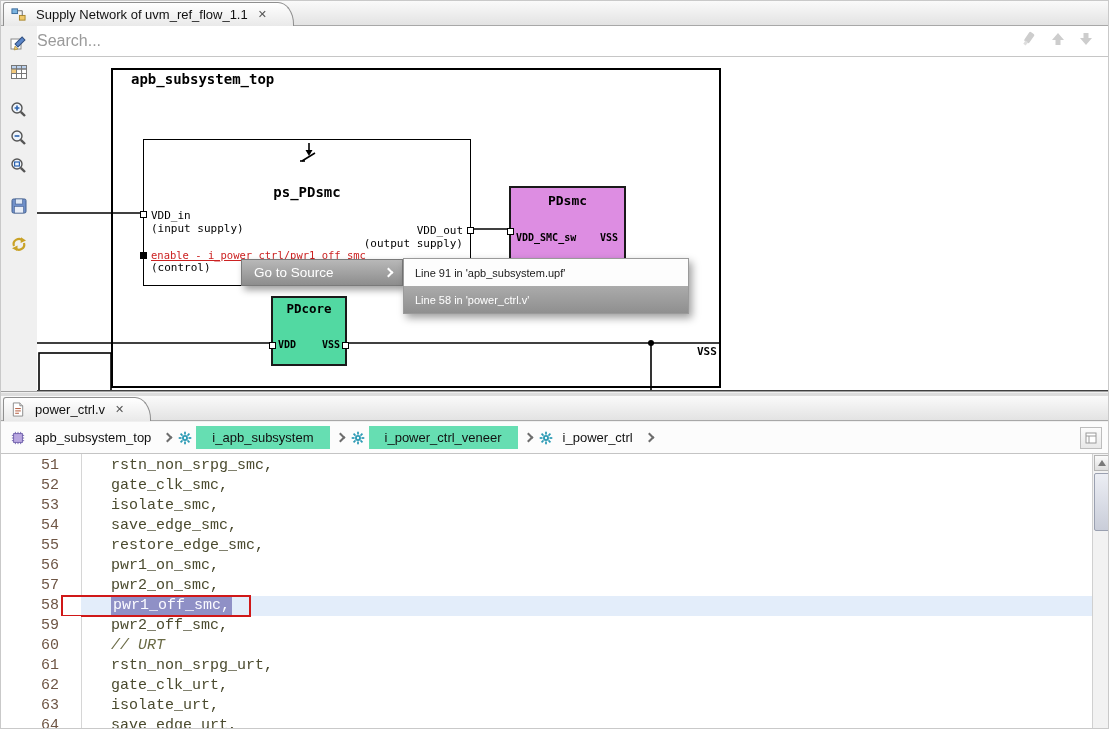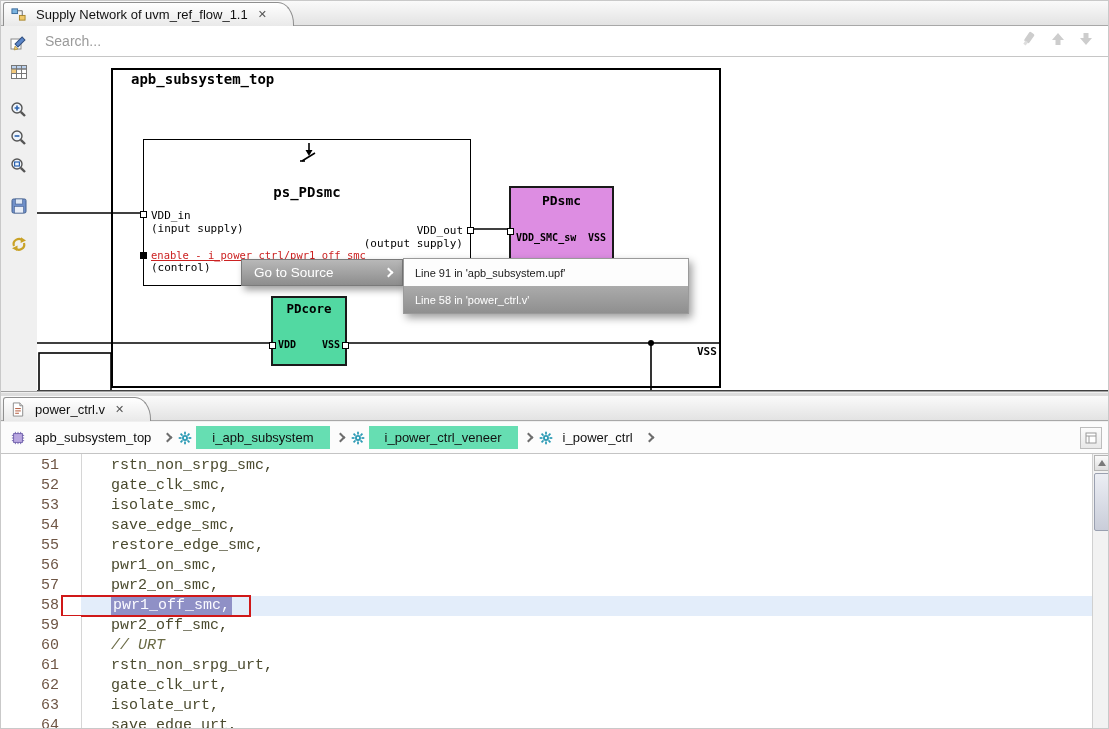--- a/index.html
+++ b/index.html
@@ -21,42 +21,42 @@
          background:linear-gradient(#ffffff,#e9e9e9);
          border:1px solid #8f8f8f; border-bottom:none;
          border-top-left-radius:3px; border-top-right-radius:16px 22px;
          display:flex; align-items:center; gap:6px; padding:0 26px 0 7px;
          font-size:13px; color:#111; }
   .tab .close { font-size:11px; color:#555; margin-left:4px; cursor:pointer; }
 
   
   .searchbar { position:absolute; left:36px; top:25px; right:2px; height:31px; background:#ffffff;
                border-bottom:1px solid #c6c6c6; display:flex; align-items:center; }
-  .search-ph { color:#9a9a9a; font-size:14px; padding-left:8px; flex:1; }
+  .search-ph { color:#9a9a9a; font-size:16px; flex:1; }
   .search-icons { display:flex; gap:12px; align-items:center; padding-right:14px; }
 
   
   .toolcol { position:absolute; left:0; top:25px; width:36px; bottom:0; background:#f0f0f0; }
   .toolbtn { position:absolute; left:8px; width:20px; height:20px; display:flex;
              align-items:center; justify-content:center; cursor:pointer; }
 
   
   .canvas { position:absolute; left:36px; top:56px; width:1071px; height:333px; background:#ffffff;
             overflow:hidden; }
   .wires { position:absolute; left:0; top:0; }
   .container-rect { position:absolute; left:74px; top:11px; width:610px; height:320px;
                     border:2px solid #000; background:transparent; }
   .container-label { position:absolute; left:94px; top:14px; font-weight:bold; font-size:14px; color:#000; }
   .ps-block { position:absolute; left:106px; top:82px; width:328px; height:147px;
               border:1px solid #000; background:#ffffff; }
   .blocklabel { position:absolute; width:100%; text-align:center; font-weight:bold; color:#000; }
   .portlbl { position:absolute; font-size:11px; color:#000; white-space:nowrap; }
   .marker { position:absolute; width:7px; height:7px; background:#fff; border:1px solid #000; }
   .marker.solid { background:#000; }
-  .pdsmc-block { position:absolute; left:472px; top:129px; width:105px; height:75px;
+  .pdsmc-block { position:absolute; left:472px; top:129px; width:117px; height:75px;
                  background:#DD8DE2; border:2px solid #1a1a1a; }
   .pdcore-block { position:absolute; left:234px; top:239px; width:76px; height:70px;
                   background:#52D9A2; border:2px solid #1a1a1a; }
   .enable-lbl { color:#CC2222; text-decoration:underline; font-size:10.5px; }
   .vss-float { position:absolute; left:660px; top:288px; font-size:11px; font-weight:bold; color:#000; }
 
   
   .menu-main { position:absolute; left:204px; top:202px; width:162px; height:27px;
                background:linear-gradient(#b8b8b8,#8d8d8d); border:1px solid #7a7a7a;
                color:#ffffff; font-size:13.5px; display:flex; align-items:center;

